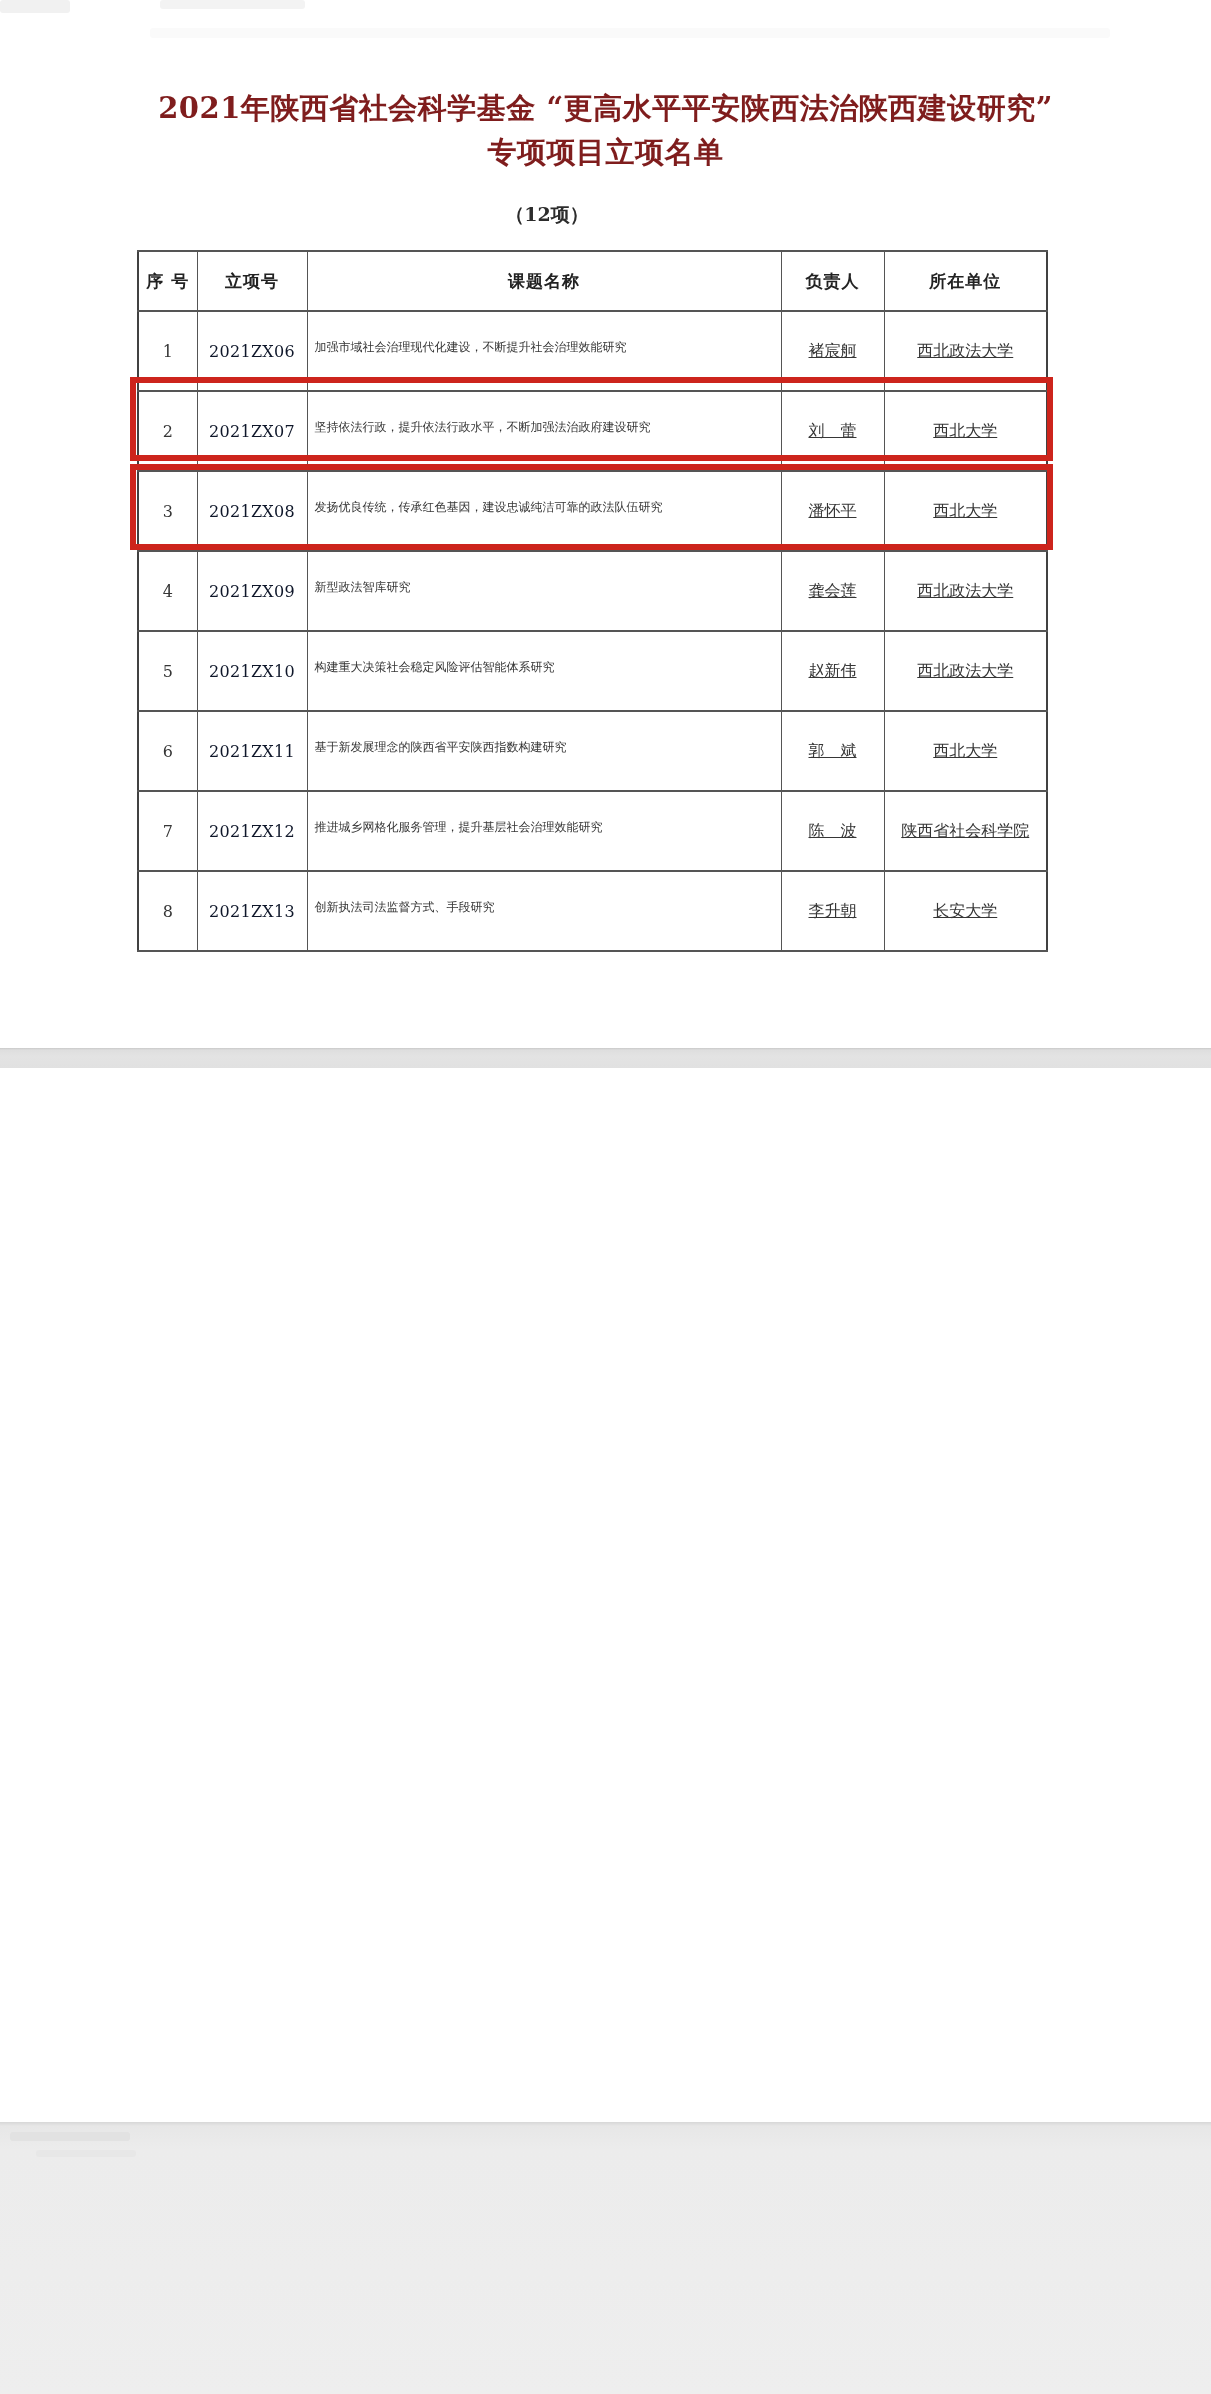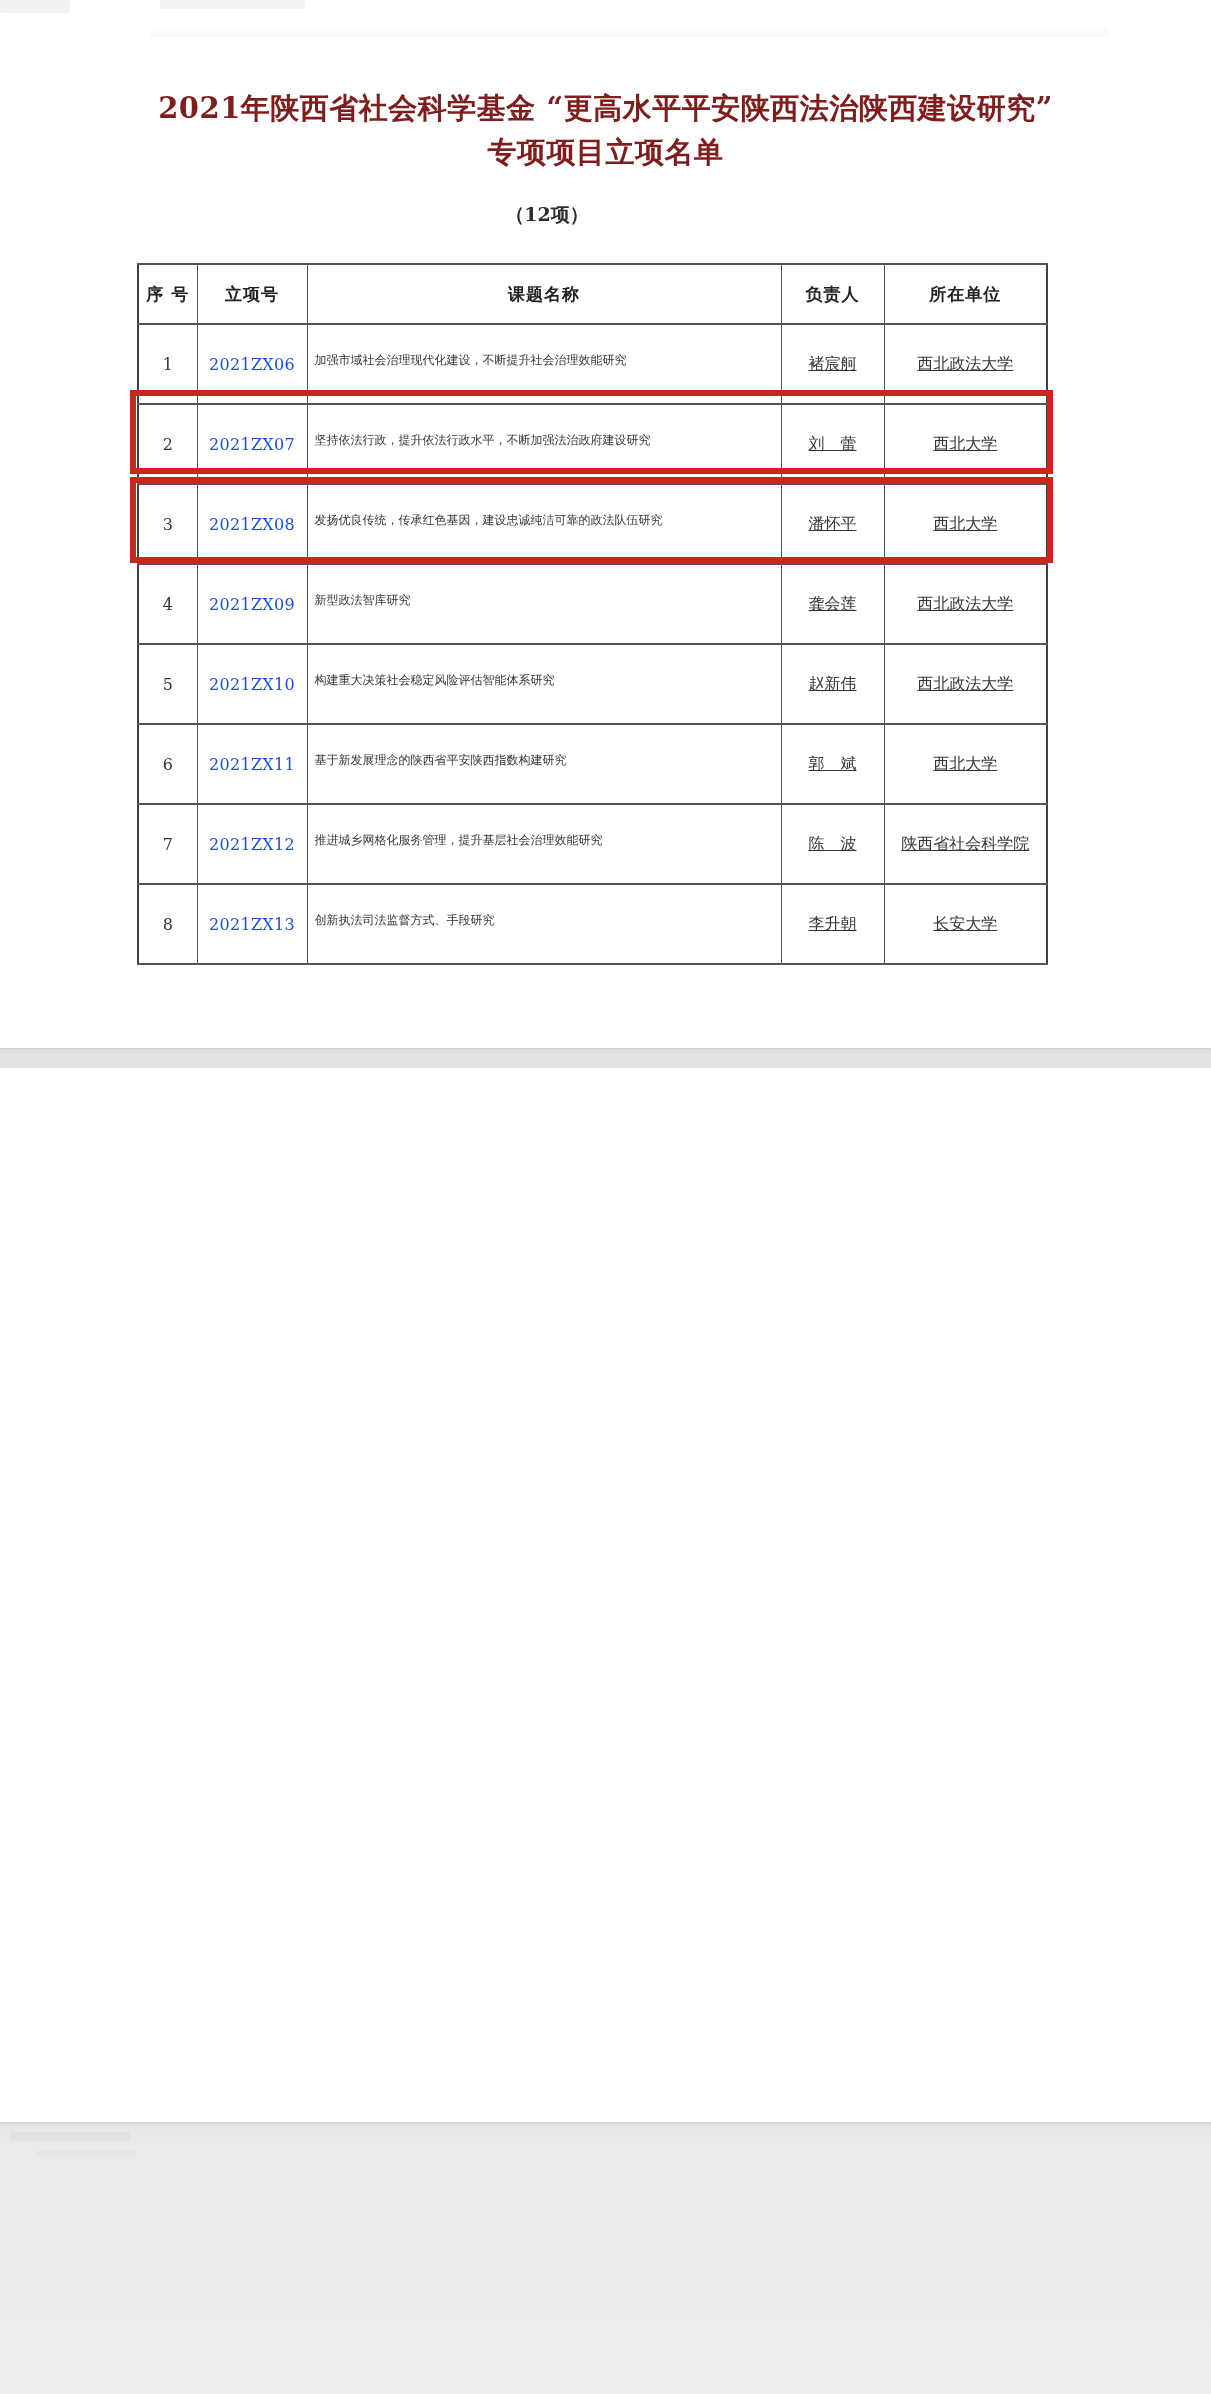--- a/index.html
+++ b/index.html
@@ -34,41 +34,41 @@
     position:absolute;left:0;top:86px;width:1211px;text-align:center;
     font-size:29px;font-weight:700;color:#7f1d1d;line-height:44px;
     letter-spacing:0.5px;
   }
   .count-note{
     position:absolute;left:0;top:202px;width:1094px;text-align:center;
     font-size:19px;font-weight:700;color:#2c2c2c;
   }
   
   .tablewrap{position:absolute;left:137px;width:909px;}
-  .t1{top:263px;}
+  .t1{top:250px;}
   .t2{top:1192px;}
   table{
     border-collapse:collapse;table-layout:fixed;width:909px;
     background:#fff;color:#363636;
   }
   th,td{
     border:solid #555;border-width:2px 1px;
     padding:0;overflow:hidden;
   }
   table{border:2px solid #414141;}
   th{
     height:58px;font-size:17px;font-weight:700;color:#222;
     text-align:center;vertical-align:middle;letter-spacing:1px;
   }
   td{height:70px;font-size:16px;text-align:center;vertical-align:middle;}
   td.cell-title{
     text-align:left;padding:0 2px 8px 7px;font-size:12px;
     white-space:nowrap;
   }
-  td.cell-code{font-size:16px;letter-spacing:0.3px;color:#1d4ed8;}
+  td.cell-code{font-size:16px;letter-spacing:0.3px;color:#0f172a;}
   td.cell-leader,td.cell-unit{font-size:16px;text-decoration:underline;}
   
   .redbox{
     position:absolute;left:-7px;width:923px;box-sizing:border-box;
     border:6px solid #cd241c;background:transparent;pointer-events:none;
   }
   .redbox-row2{top:127px;height:84px;}
   .redbox-row3{top:214px;height:86px;}
 </style>
 </head>

